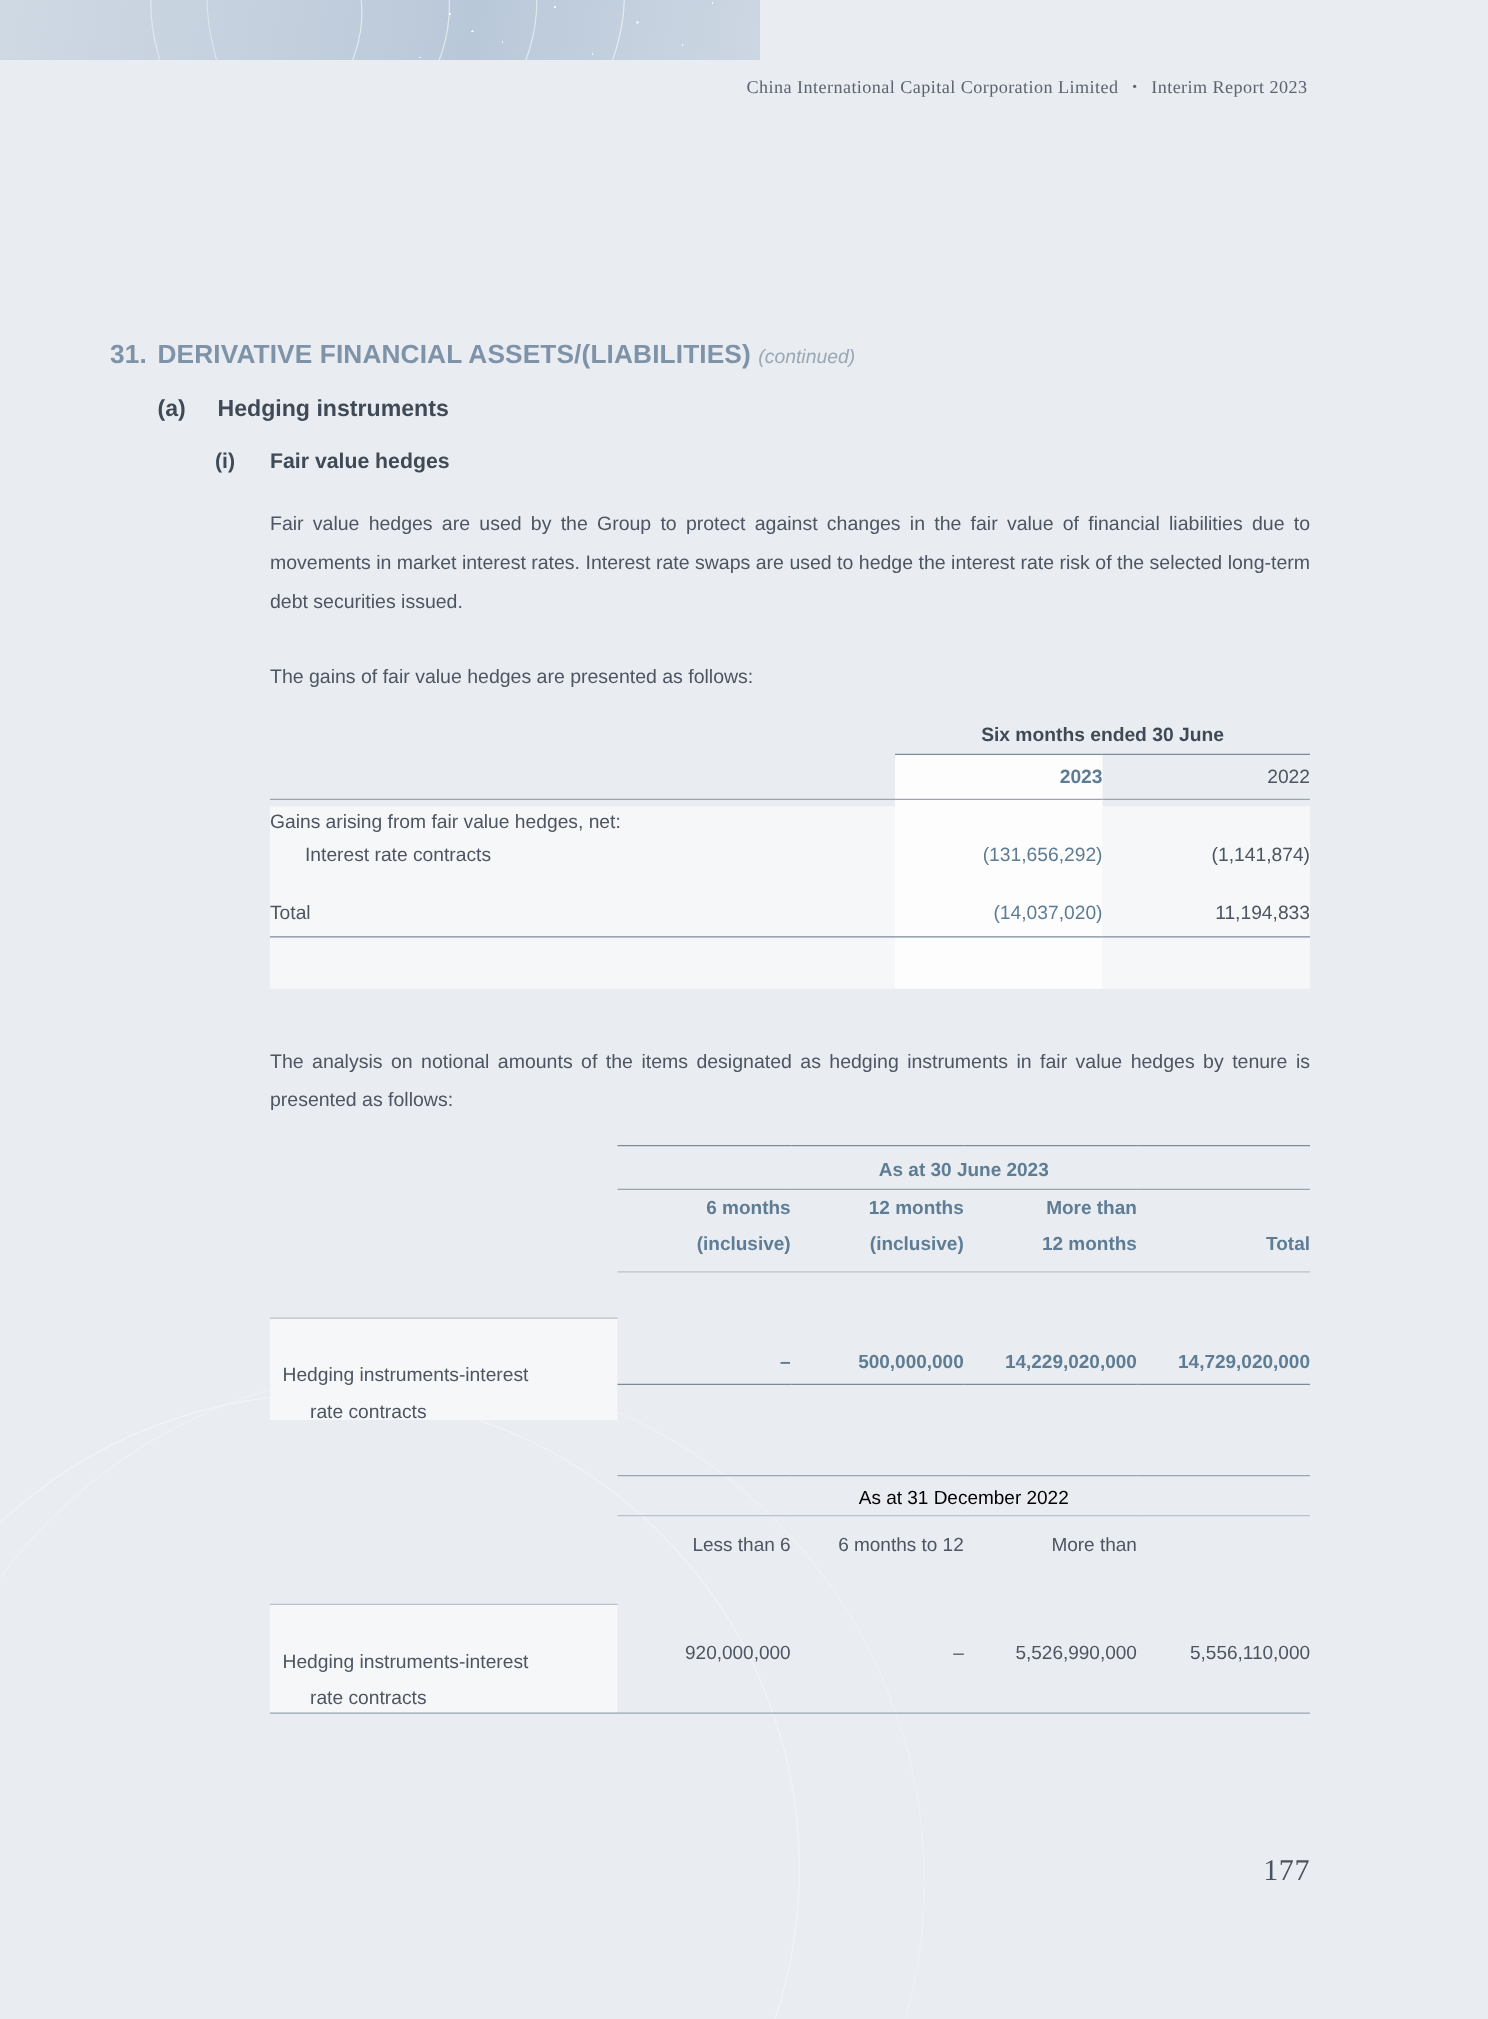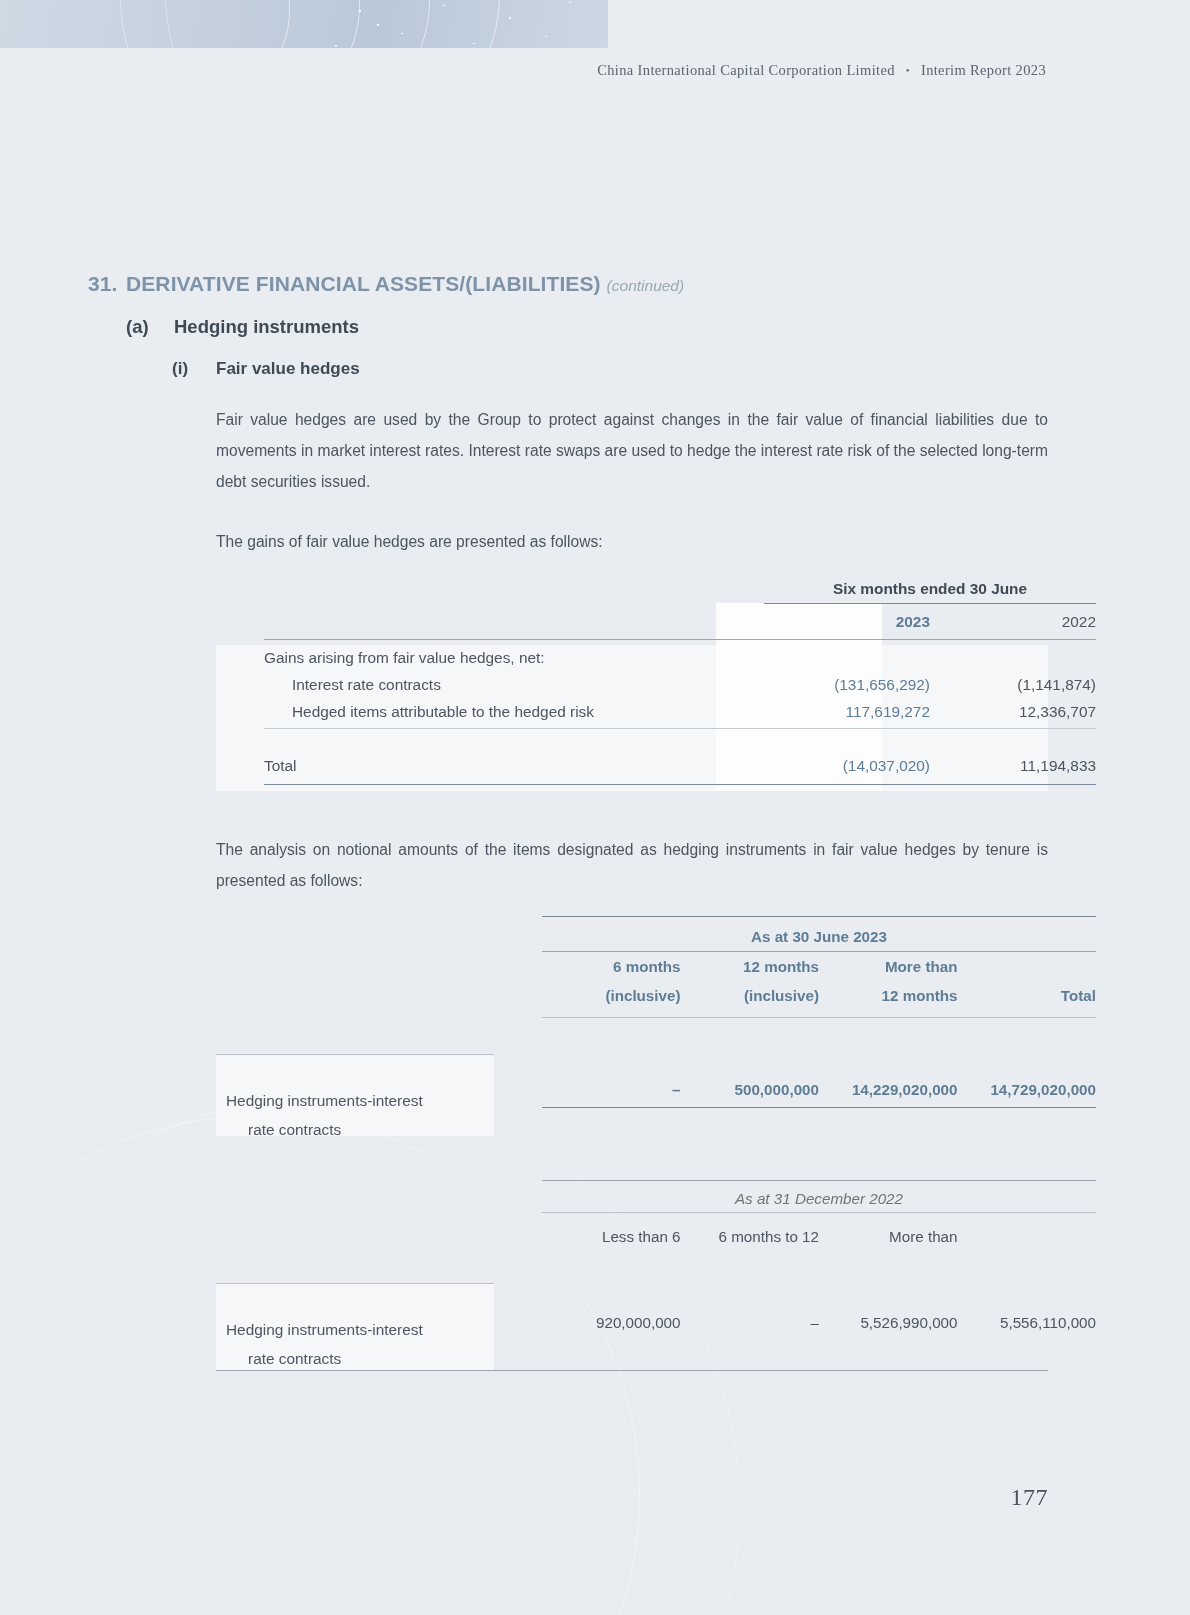--- a/index.html
+++ b/index.html
@@ -131,21 +131,21 @@
     font-size: 15.6px;
     line-height: 31px;
     color: #4c5561;
     text-align: justify;
   }
   p.p1 { top: 404px; }
   p.p2 { top: 526px; text-align: left; }
   p.p3 { top: 834px; }
 
   
-  table { border-collapse: collapse; position: absolute; margin-left: 48px; }
+  table { border-collapse: collapse; position: absolute; }
   td, th { padding: 0; font-weight: normal; vertical-align: bottom; }
 
   
   #table-gains {
     left: 216px; top: 580px;
     width: 832px;
     font-size: 15.4px;
     color: #4c5561;
   }
   #table-gains col.c-label { width: 500px; }
@@ -236,24 +236,23 @@
   #table-dec22 {
     left: 494px; top: 1180px;
     width: 554px;
     font-size: 15.2px;
     color: #4c5561;
   }
   #table-dec22 col { width: 138.5px; }
   #table-dec22 .topline td { border-top: 1.2px solid #9aa5b1; height: 1px; padding: 0; }
   #table-dec22 .spanhead {
     text-align: center;
-    color: #737373;
+    color: #000000;
     padding: 8px 0 5px 0;
     border-bottom: 1.1px solid #b9c2cc;
-    font-style: italic;
   }
   #table-dec22 .ch {
     text-align: right;
     color: #4c5561;
     line-height: 29px;
     padding: 0;
   }
   #table-dec22 .ch.first { padding-top: 9px; }
   #table-dec22 .ch.last  { padding-bottom: 7px; border-bottom: 1.1px solid #b9c2cc; }
   #table-dec22 td.val {
@@ -349,25 +348,20 @@
       <tr>
         <td class="lbl">Gains arising from fair value hedges, net:</td>
         <td class="val cur"></td>
         <td class="val"></td>
       </tr>
       <tr>
         <td class="lbl indent">Interest rate contracts</td>
         <td class="val cur">(131,656,292)</td>
         <td class="val">(1,141,874)</td>
       </tr>
-      <tr class="rule-under">
-        <td class="lbl indent">Hedged items attributable to the hedged risk</td>
-        <td class="val cur">117,619,272</td>
-        <td class="val">12,336,707</td>
-      </tr>
       <tr class="total">
         <td class="lbl">Total</td>
         <td class="val cur">(14,037,020)</td>
         <td class="val">11,194,833</td>
       </tr>
     </tbody>
   </table>
 
   <div class="tint" id="t2-tint-left"></div>
   <div id="t2-rule-left"></div>

